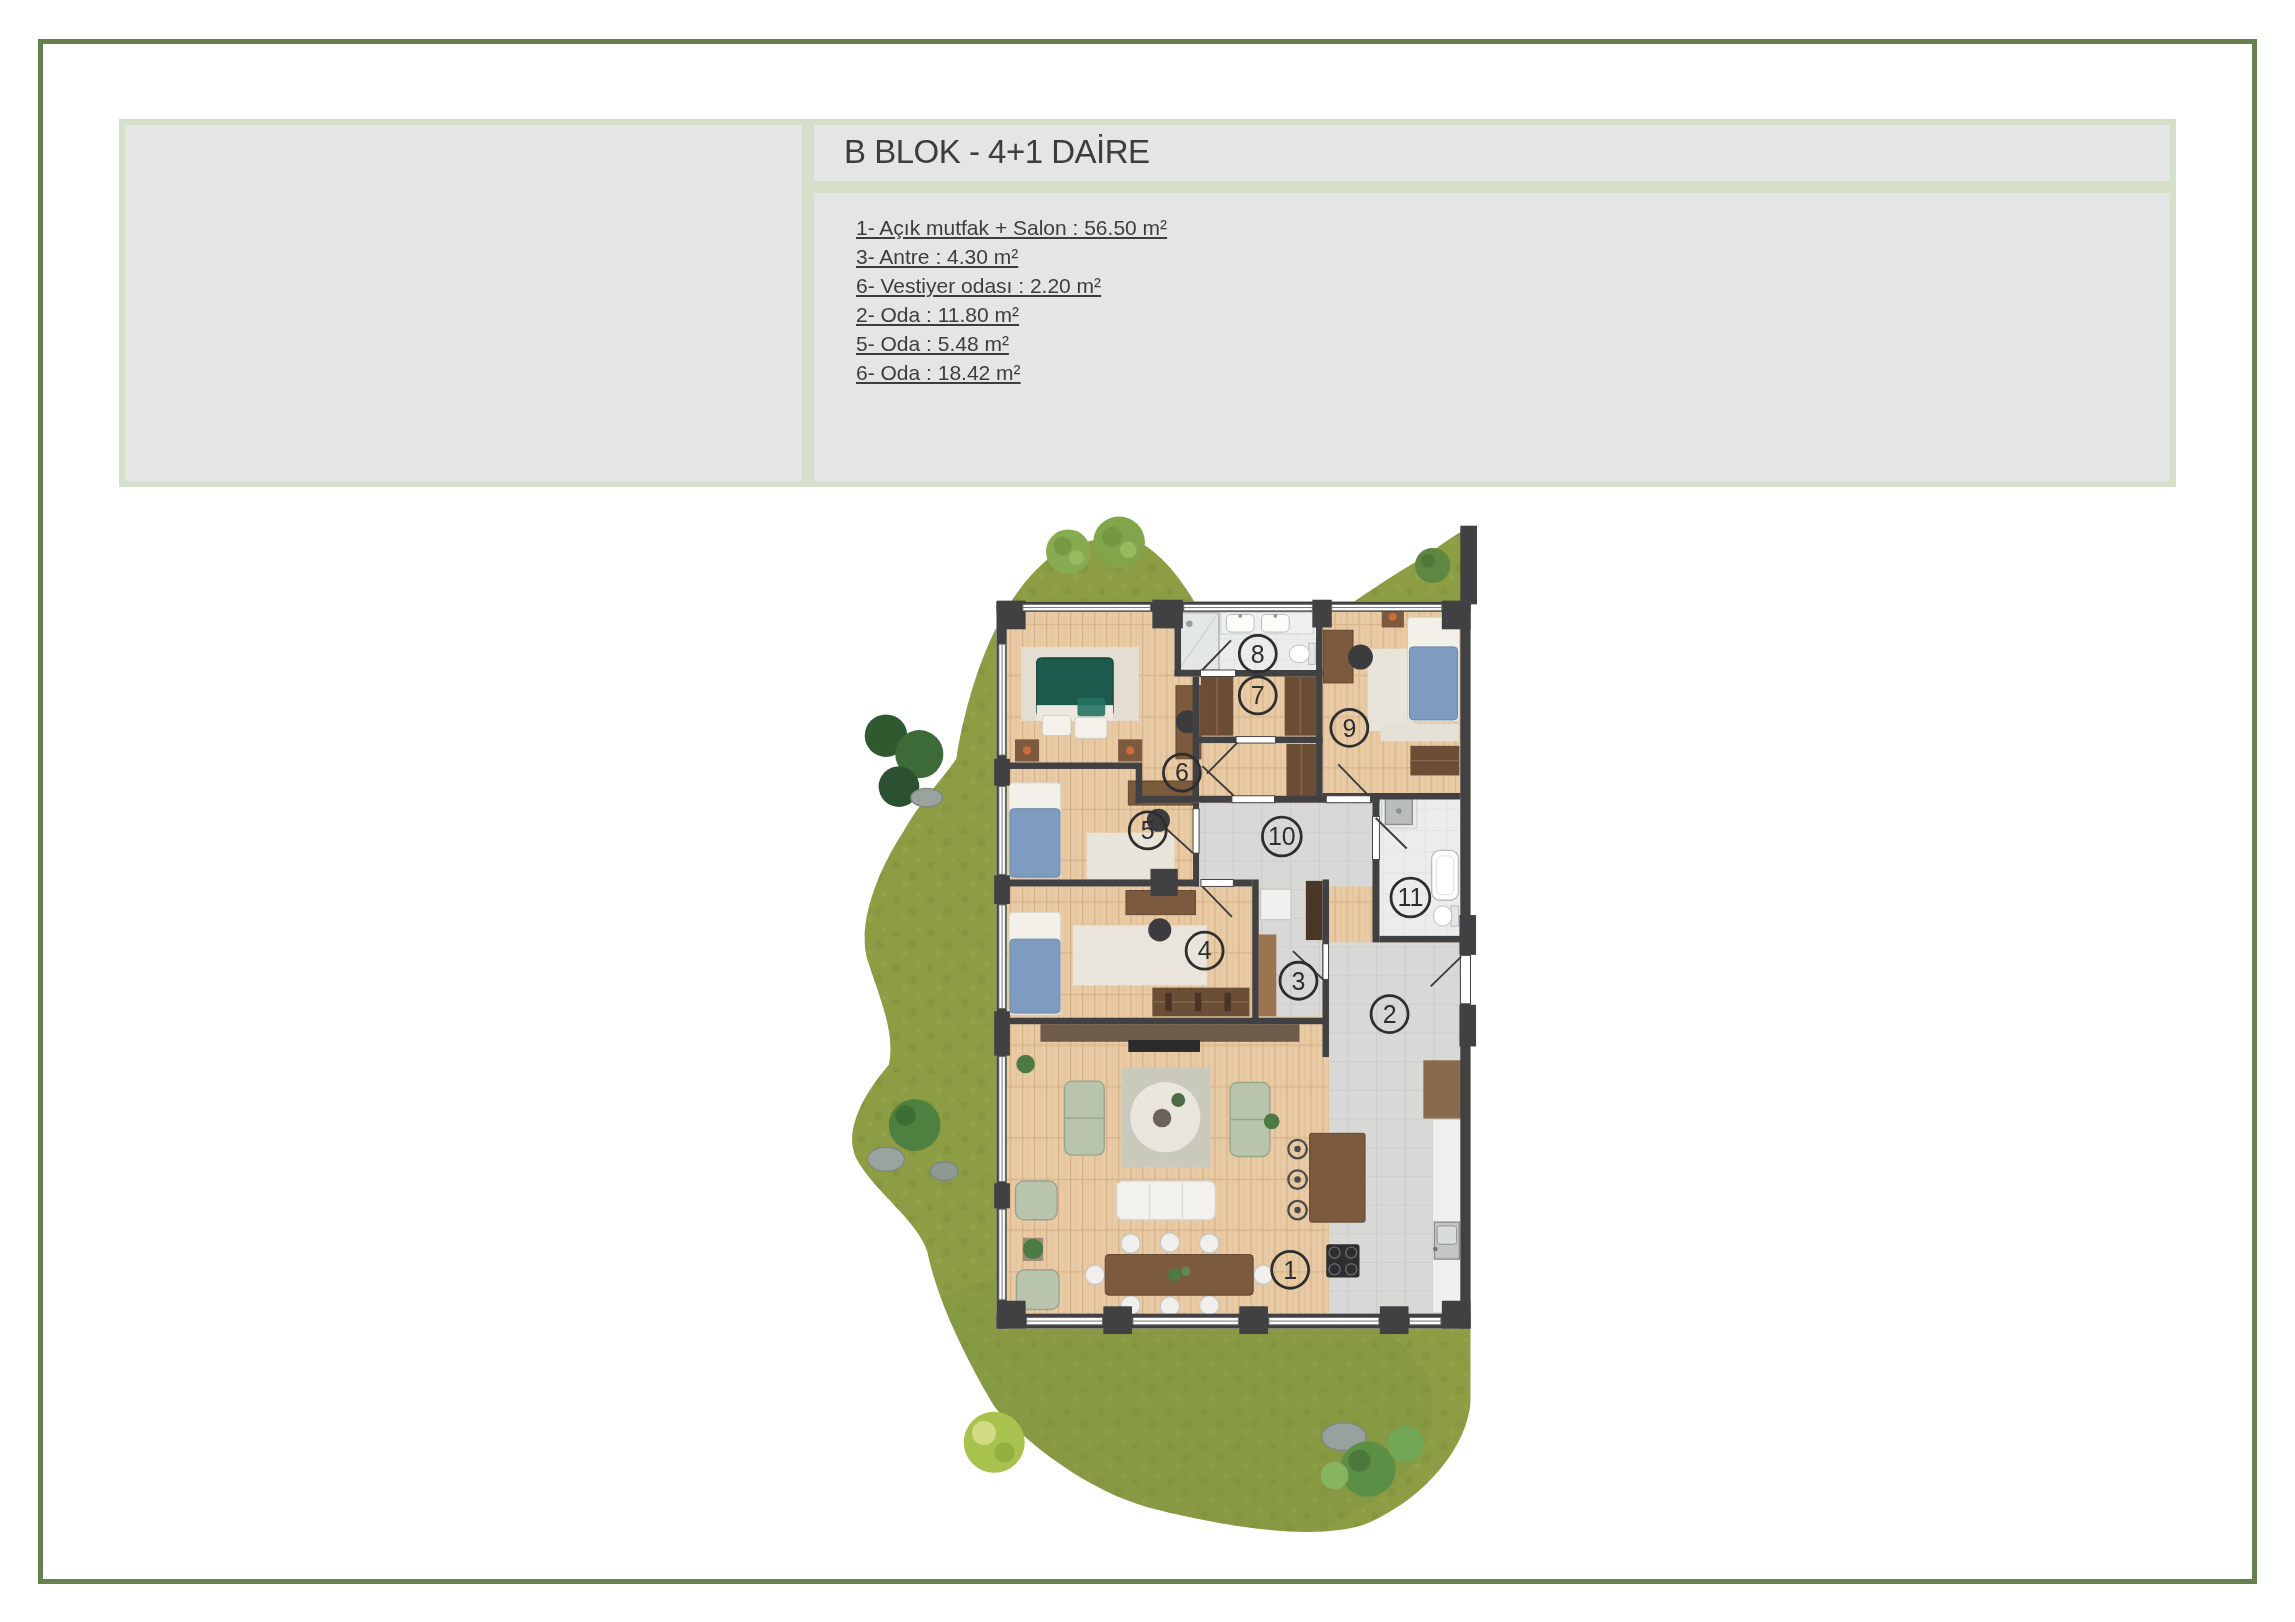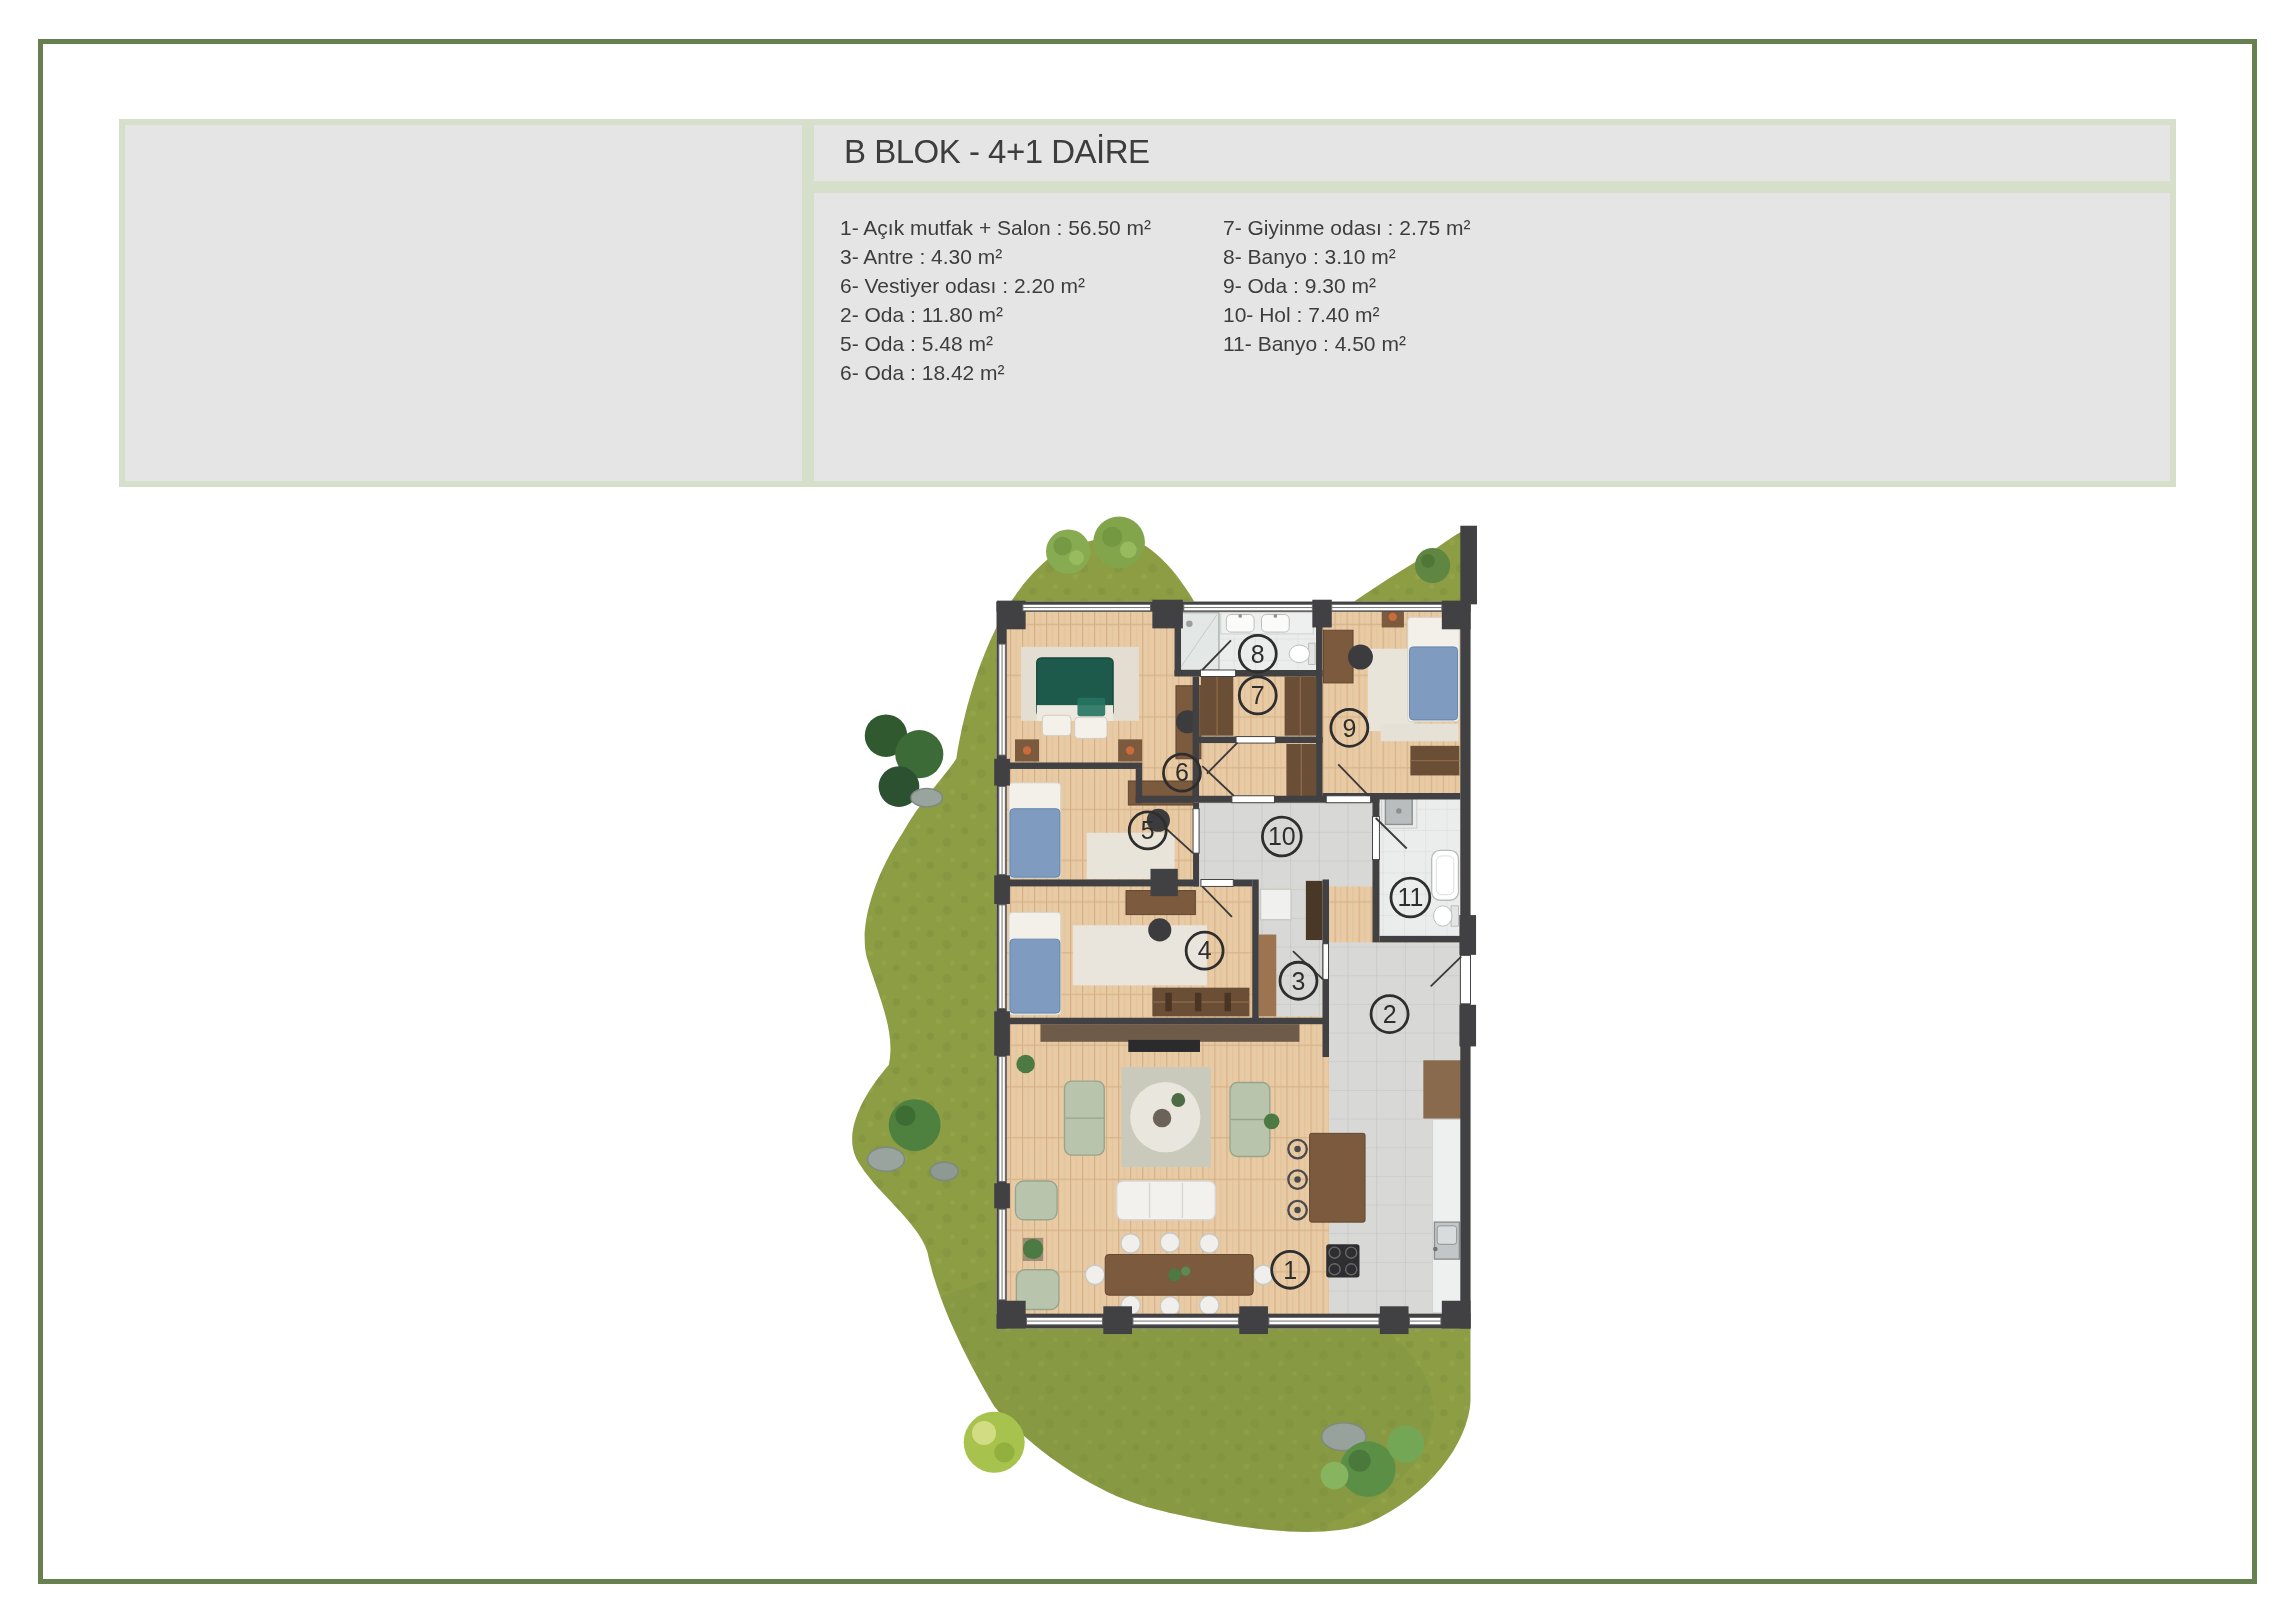--- a/index.html
+++ b/index.html
@@ -9,21 +9,21 @@
   .outer-border{position:absolute;left:38px;top:39px;width:2219px;height:1545px;
       border:5.6px solid #66804f;box-sizing:border-box;}
   .box{position:absolute;background:#e5e5e5;border:6.5px solid #d5dfc9;box-sizing:border-box;}
   .left-box{left:119px;top:119px;width:689px;height:368px;}
   .title-box{left:808px;top:119px;width:1368px;height:68px;}
   .legend-box{left:808px;top:187px;width:1368px;height:300px;}
   .title-text{position:absolute;left:30px;top:0;line-height:54px;font-size:33px;
       letter-spacing:-0.5px;color:#3d3d3d;white-space:nowrap;}
   .lg-col{position:absolute;top:20.4px;}
   .lg-col div{font-size:21px;line-height:29px;white-space:nowrap;color:#3d3d3d;}
-  .lg-c1{left:26px;}
+  .lg-c1{left:42px;text-decoration:underline;}
   .lg-c2{left:409px;}
   .lg-c3{left:745px;}
   svg.plan{position:absolute;left:0;top:0;width:2295px;height:1623px;}
   text.rnum{font-family:"Liberation Sans",sans-serif;font-size:54px;fill:#2e2e2e;}
 </style>
 </head>
 <body>
 
 <div id="page">
 
@@ -36,27 +36,20 @@
   </div>
 
   <div class="box legend-box">
     <div class="lg-col lg-c1">
       <div>1- Açık mutfak + Salon : 56.50 m²</div>
       <div>3- Antre : 4.30 m²</div>
       <div>6- Vestiyer odası : 2.20 m²</div>
       <div>2- Oda : 11.80 m²</div>
       <div>5- Oda : 5.48 m²</div>
       <div>6- Oda : 18.42 m²</div>
-    </div>
-    <div class="lg-col lg-c2">
-      <div>7- Giyinme odası : 2.75 m²</div>
-      <div>8- Banyo : 3.10 m²</div>
-      <div>9- Oda : 9.30 m²</div>
-      <div>10- Hol : 7.40 m²</div>
-      <div>11- Banyo : 4.50 m²</div>
     </div>
   </div>
 
   <svg class="plan" viewBox="0 0 4963 3508">
     <defs>
       <pattern id="wood" width="26" height="200" patternUnits="userSpaceOnUse">
         <rect width="26" height="200" fill="#e8cba4"></rect>
         <rect x="0" width="2.5" height="200" fill="#d5b087"></rect>
         <rect x="13" width="1.5" height="200" fill="#dfbd95"></rect>
         <rect x="2" y="58" width="24" height="3" fill="#d9b58b"></rect>

